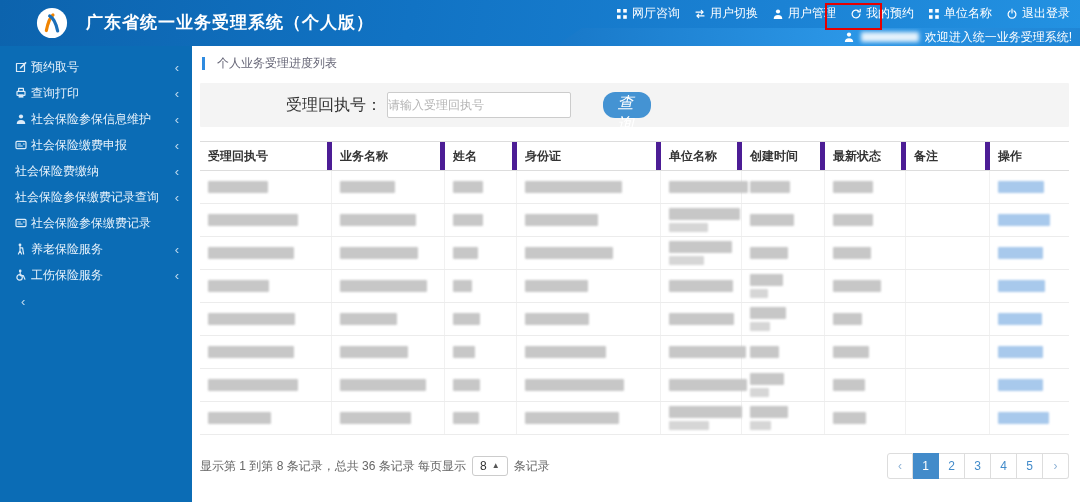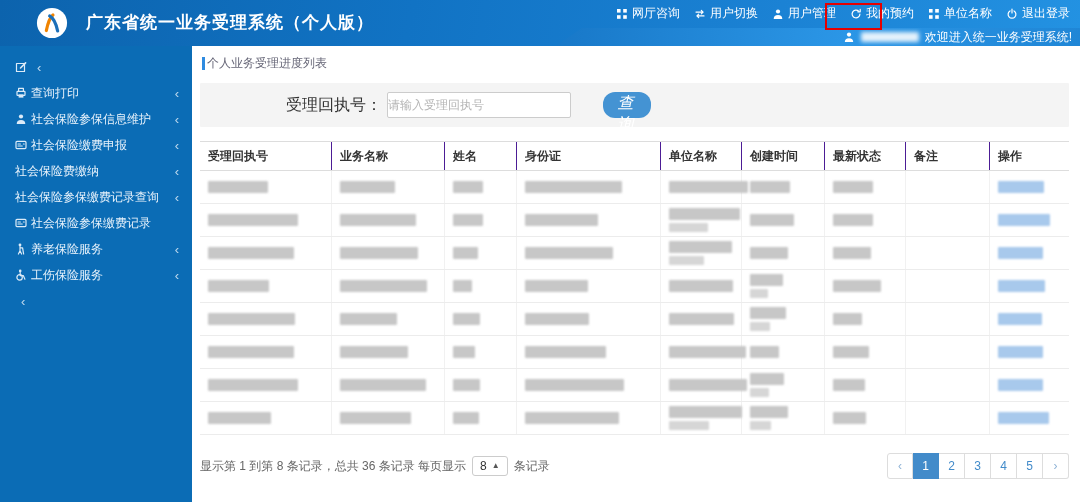--- a/index.html
+++ b/index.html
@@ -27,35 +27,35 @@
   .sidebar{position:absolute;left:0;top:46px;bottom:0;width:192px;background:#0b6cb5;padding-top:8px;box-sizing:border-box;}
   .side-item{height:26px;display:flex;align-items:center;padding:0 13px 0 15px;color:#e9f3fc;font-size:12px;cursor:pointer;}
   .side-item .s-ic{display:inline-flex;width:12px;height:12px;margin-right:4px;color:#dcebf8;flex:0 0 auto;}
   .side-item .s-lbl{flex:1;white-space:nowrap;overflow:hidden;}
   .side-item .chev{font-size:13px;opacity:.8;margin-left:6px;}
   .collapse-handle{position:absolute;left:192px;top:191px;width:7px;height:27px;background:#cfe2f0;
        border-radius:0 7px 7px 0;cursor:pointer;}
 
   
   .main{position:absolute;left:192px;top:46px;right:0;bottom:0;background:#fff;}
-  .section-title{display:flex;align-items:center;gap:2px;padding:9px 16px 0 10px;font-size:12px;color:#667;}
+  .section-title{display:flex;align-items:center;gap:12px;padding:9px 16px 0 10px;font-size:12px;color:#667;}
   .section-bar{width:3px;height:13px;background:#2f8be0;flex:0 0 auto;}
 
   .search-panel{margin:11px 11px 0 8px;height:44px;background:#f4f4f4;display:flex;align-items:center;border-radius:1px;}
   .search-label{margin-left:86px;font-size:16px;color:#333;}
   .search-input{width:182px;height:24px;border:1px solid #ccc;border-radius:2px;padding:0 0;font-size:12px;color:#333;
        margin-left:5px;background:#fff;outline:none;font-family:inherit;}
   .search-input::placeholder{color:#b5b5b5;}
   .search-btn{margin-left:32px;width:48px;height:26px;background:#4493d3;border:none;border-radius:12px;color:#fff;
        font-size:16px;font-style:italic;letter-spacing:3px;cursor:pointer;font-family:inherit;}
 
   .tbl{--cols:132px 113px 72px 144px 81px 83px 81px 84px auto;margin:14px 11px 0 8px;font-size:12px;}
   .thead{display:grid;grid-template-columns:var(--cols);height:28px;align-items:center;font-weight:bold;color:#333;
        border-top:1px solid #ddd;border-bottom:1px solid #ddd;}
-  .th{padding-left:8px;border-right:1px solid #4c1d95;height:100%;display:flex;align-items:center;box-sizing:border-box;}
+  .th{padding-left:8px;border-right:5px solid #4c1d95;height:100%;display:flex;align-items:center;box-sizing:border-box;}
   .th:last-child{border-right:none;}
   .trow{display:grid;grid-template-columns:var(--cols);height:32px;border-bottom:1px solid #ececec;}
   .td{padding-left:8px;border-right:1px solid #f1f1f1;height:100%;display:flex;flex-direction:column;
        justify-content:center;gap:3px;box-sizing:border-box;}
   .td:last-child{border-right:none;}
   .blur{height:12px;background:#c7c7c7;border-radius:1px;filter:blur(1.3px);}
   .blur.l2{height:9px;background:#d6d6d6;}
   .blur.op{background:#a8c9ec;cursor:pointer;}
 
   .pg-row{display:flex;align-items:center;justify-content:space-between;margin:18px 11px 0 8px;font-size:12px;color:#666;}
@@ -159,20 +159,21 @@
   </div>
 
   <div class="sidebar">
       <div class="side-item">
         <span class="s-ic">
           <svg width="12" height="12" viewBox="0 0 12 12" fill="none" stroke="currentColor" stroke-width="1.2" stroke-linecap="round" stroke-linejoin="round">
             <rect x="1.5" y="2.5" width="8" height="8"></rect>
             <path d="M5.5,7 L10.6,1.9" stroke-width="1.6"></path>
           </svg>
         </span>
+        <span class="s-lbl">预约取号</span>
         <span class="chev">‹</span>
       </div>
       <div class="side-item">
         <span class="s-ic">
           <svg width="12" height="12" viewBox="0 0 12 12" fill="none" stroke="currentColor" stroke-width="1.2" stroke-linecap="round" stroke-linejoin="round">
             <rect x="2" y="4.4" width="8" height="4" rx="0.6"></rect>
             <path d="M3.6,4.4 V1.4 h4.8 v3"></path>
             <rect x="3.6" y="7.4" width="4.8" height="3.2" fill="currentColor" stroke="none"></rect>
           </svg>
         </span>

